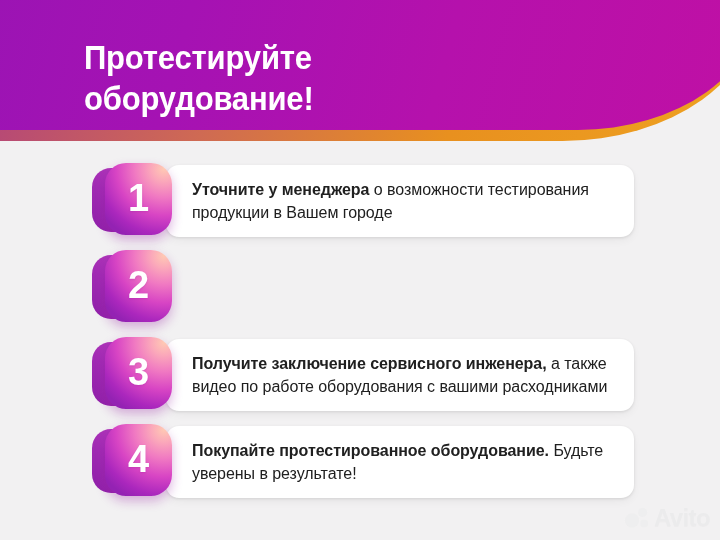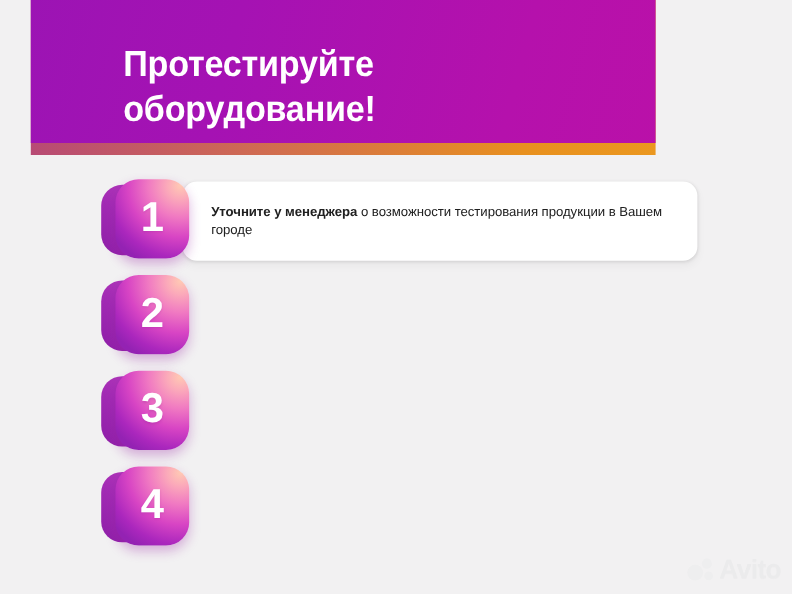--- a/index.html
+++ b/index.html
@@ -22,24 +22,23 @@
     height: 540px;
     background: #f2f1f2;
     overflow: hidden;
   }
 
   
   .header-wrap {
     position: absolute;
     top: 0;
     left: 0;
-    width: 568px;
+    width: 720px;
     height: 160px;
     overflow: hidden;
-    margin-left: 28px;
   }
 
   
   .header-orange {
     position: absolute;
     top: 0;
     left: -40px;
     width: 800px;
     height: 141px;
     background: linear-gradient(100deg, #b0407f 0%, #cf6a53 32%, #e8901f 62%, #efa321 100%);
@@ -94,21 +93,21 @@
     background: #ffffff;
     border-radius: 13px;
     box-shadow: 0 1px 3px rgba(0,0,0,0.10), 0 4px 9px rgba(0,0,0,0.045);
     display: flex;
     align-items: center;
   }
 
   .step-text {
     padding-left: 26px;
     padding-right: 14px;
-    font-size: 12px;
+    font-size: 16px;
     line-height: 1.45;
     color: #202020;
     letter-spacing: -0.05px;
   }
   .step-text b { font-weight: 700; }
 
   
   .badge {
     position: absolute;
     left: 92px;
@@ -205,29 +204,39 @@
     <div class="step">
       <div class="badge">
         <div class="badge-back"></div>
         <div class="badge-front">
           <span class="badge-num">2</span>
         </div>
       </div>
     </div>
 
     <div class="step">
+      <div class="step-card">
+        <div class="step-text">
+          <b>Получите заключение сервисного инженера,</b><span> а также видео по работе оборудования с вашими расходниками</span>
+        </div>
+      </div>
       <div class="badge">
         <div class="badge-back"></div>
         <div class="badge-front">
           <span class="badge-num">3</span>
         </div>
       </div>
     </div>
 
     <div class="step">
+      <div class="step-card">
+        <div class="step-text">
+          <b>Покупайте протестированное оборудование.</b><span> Будьте уверены в результате!</span>
+        </div>
+      </div>
       <div class="badge">
         <div class="badge-back"></div>
         <div class="badge-front">
           <span class="badge-num">4</span>
         </div>
       </div>
     </div>
 
   </div>
 

